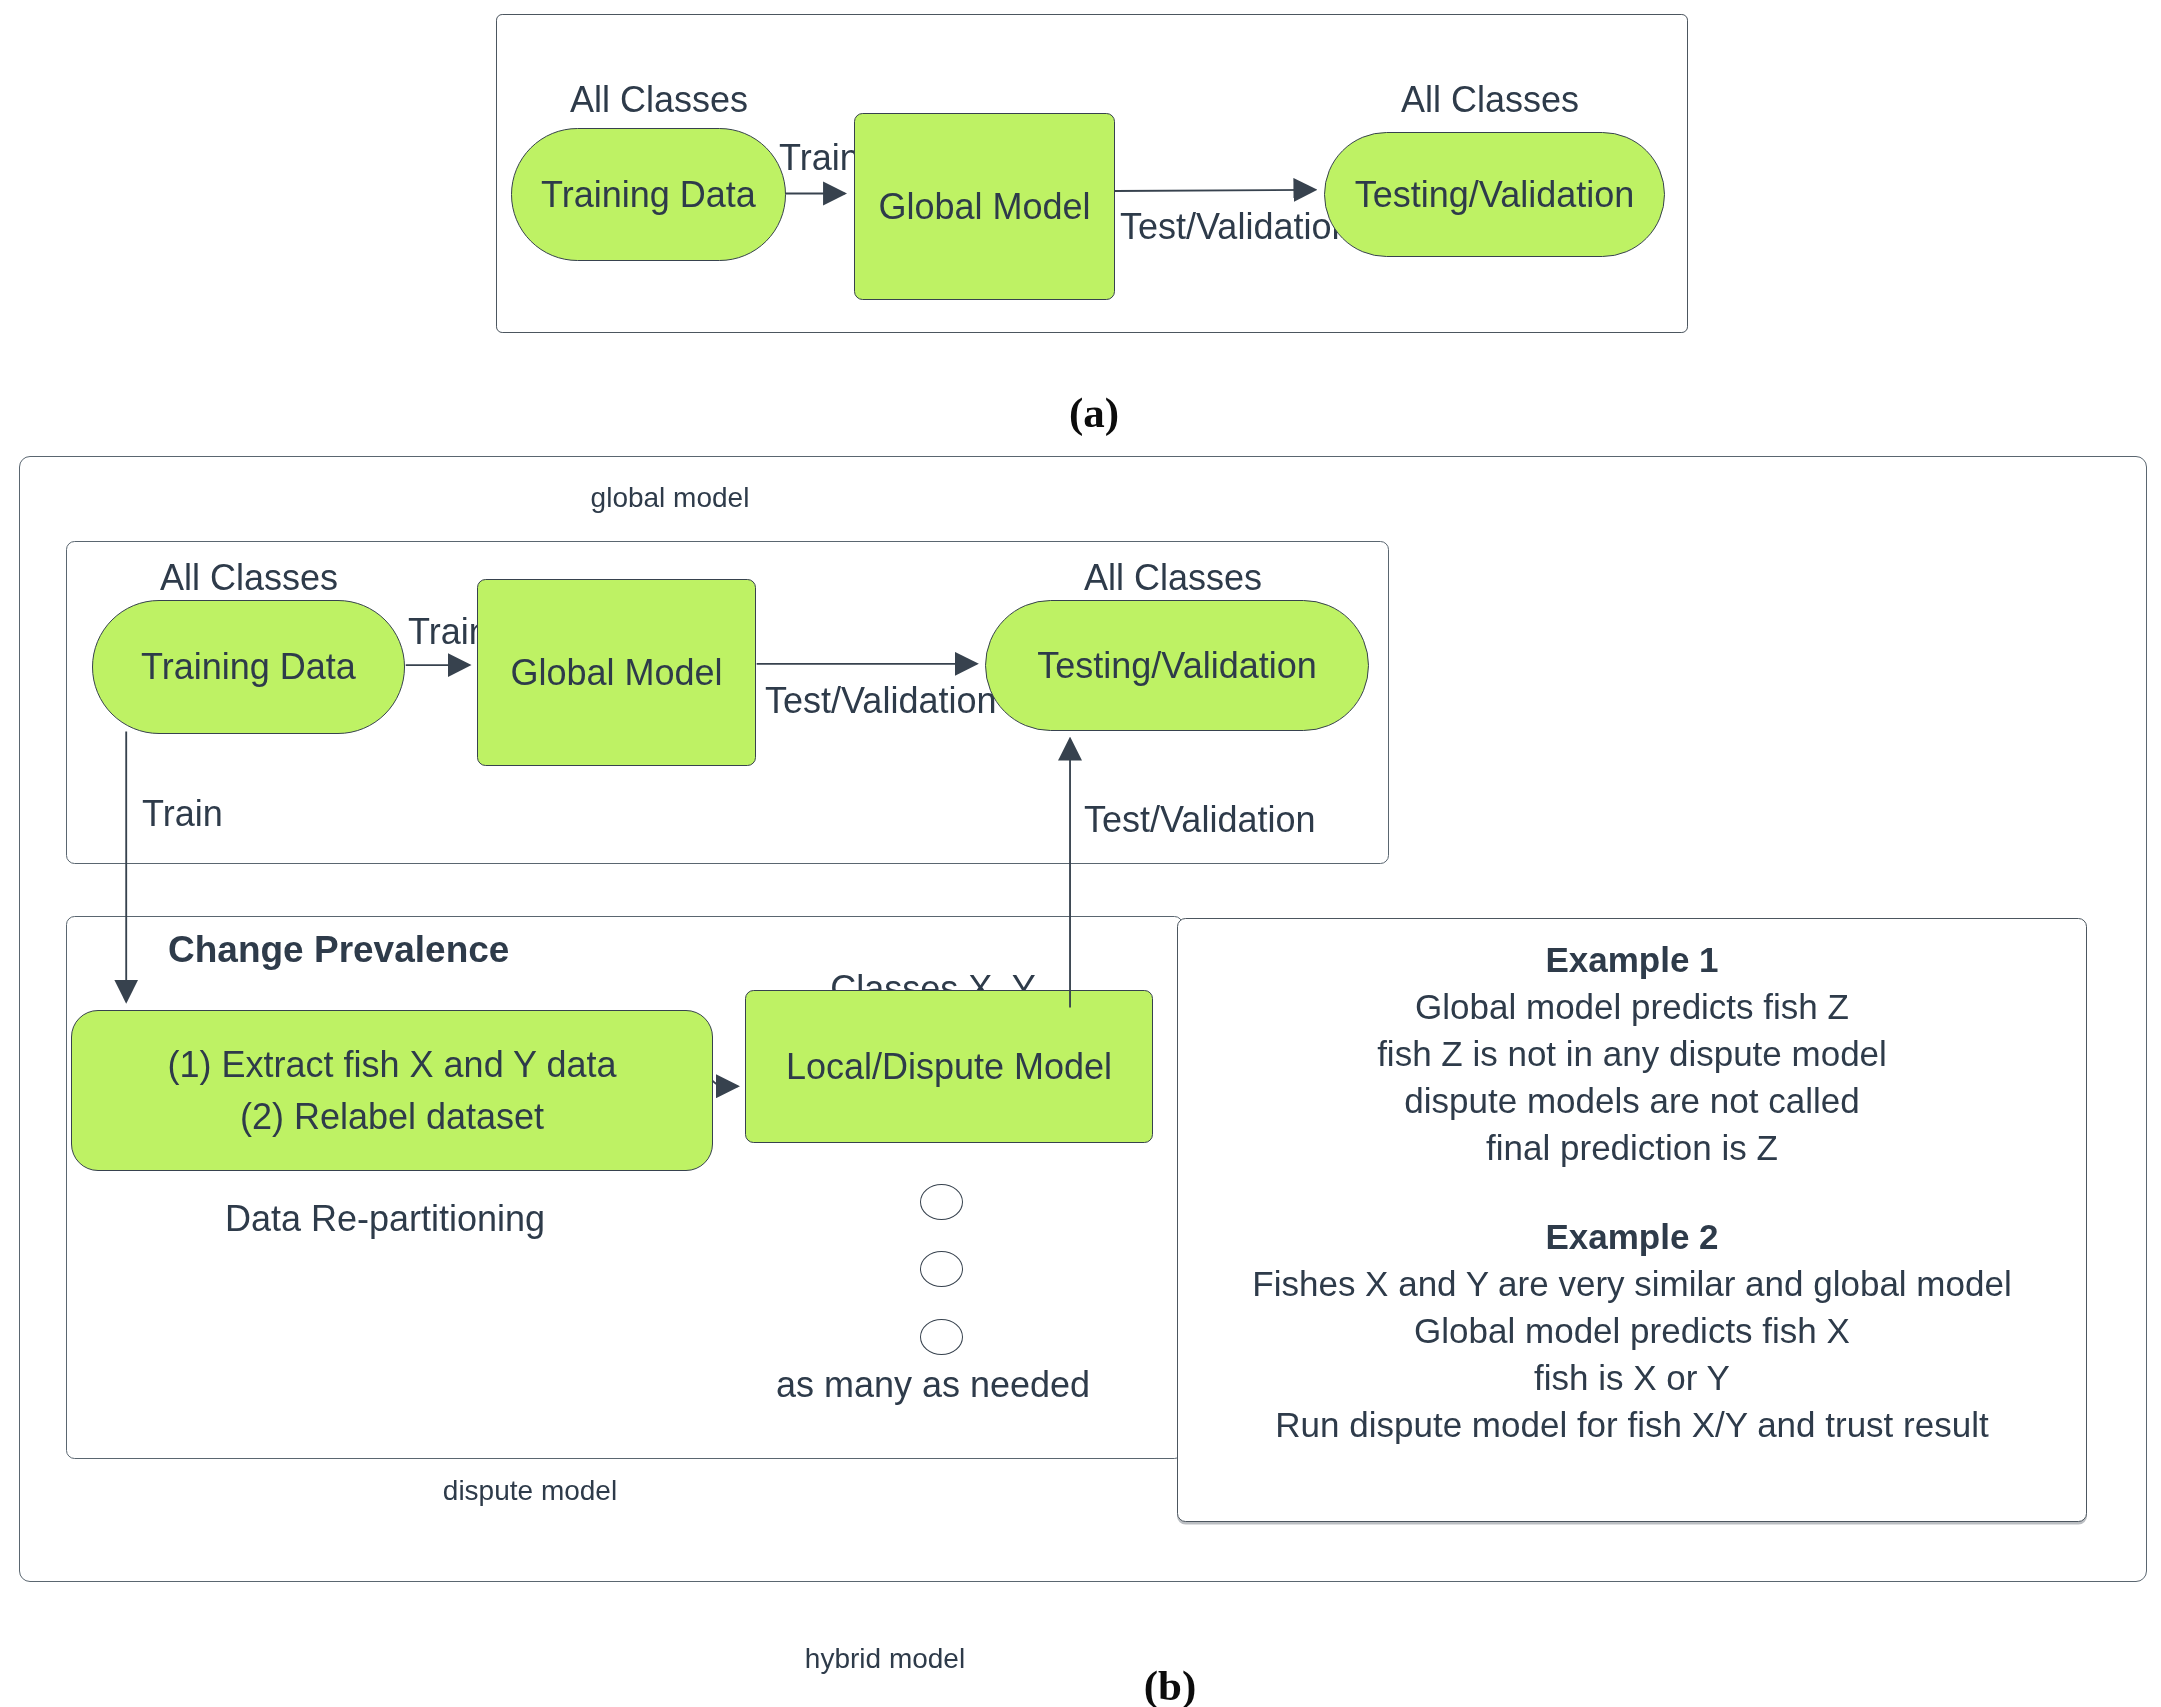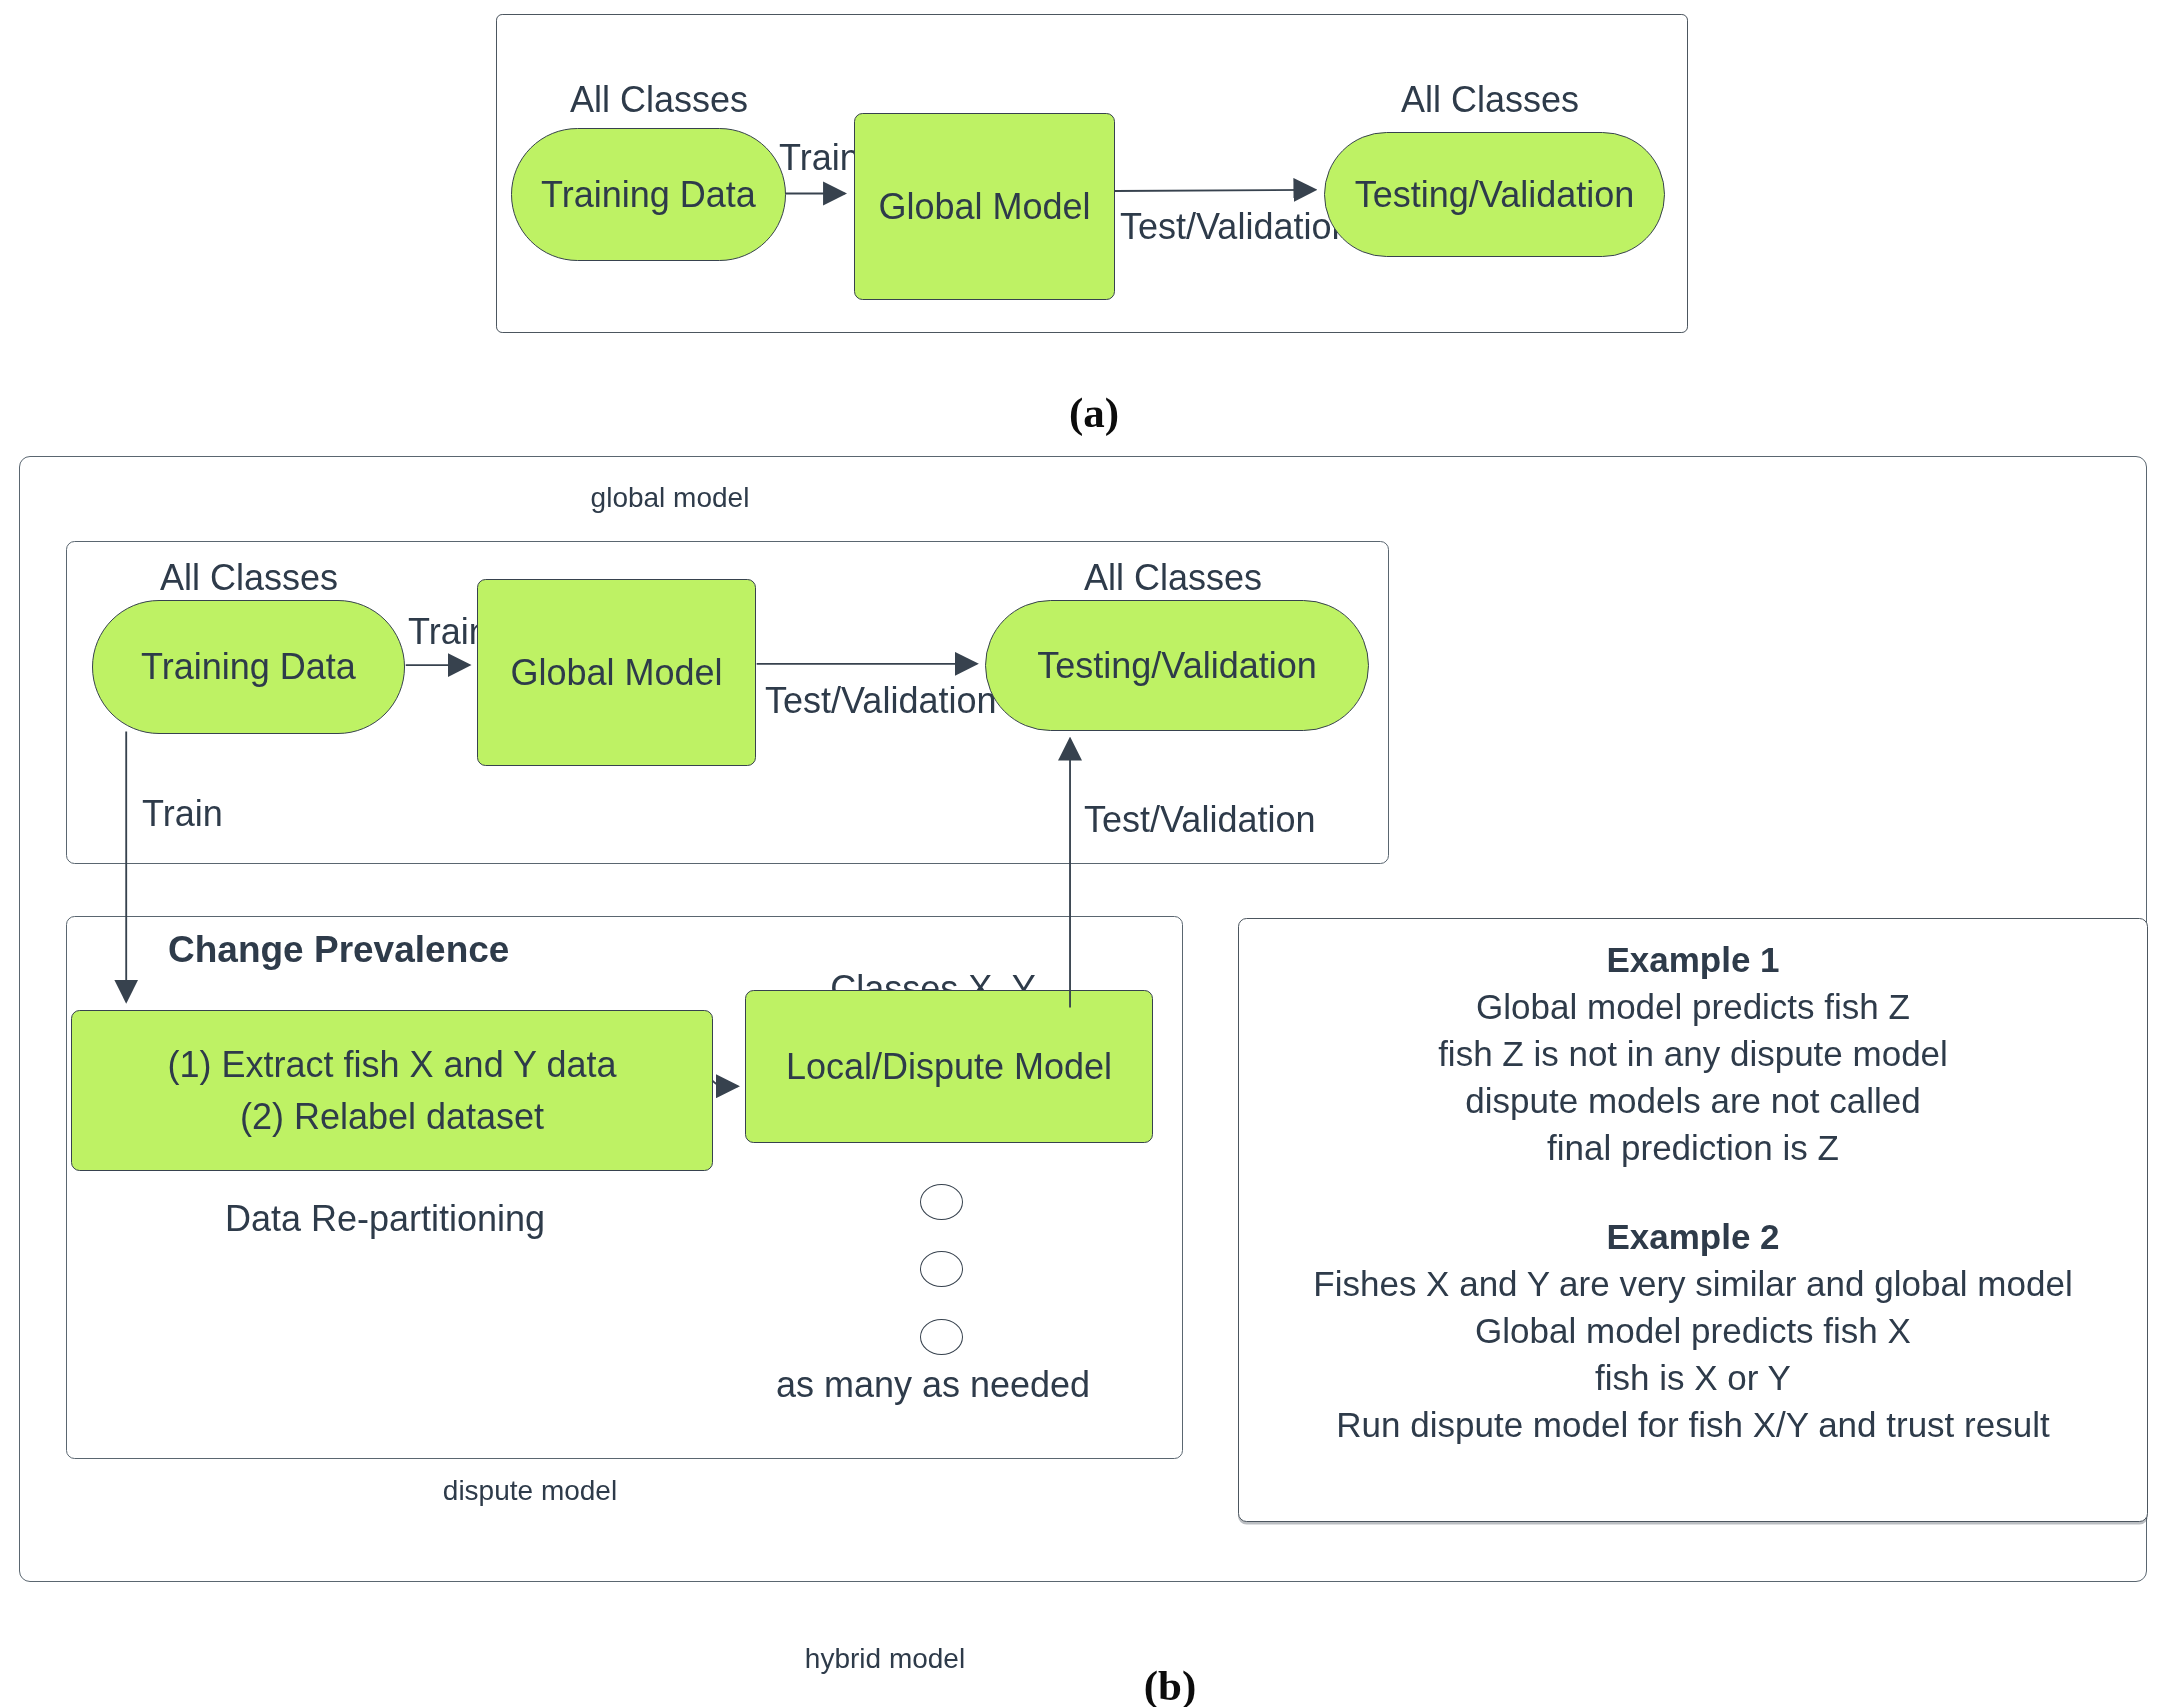--- a/index.html
+++ b/index.html
@@ -93,42 +93,42 @@
   </div>
 
   <div class="lbl" style="left:142px;top:793px;">Train</div>
 
   <div class="lbl" style="left:1084px;top:799px;">Test/Validation</div>
 
   <div class="frame" style="left:66px;top:916px;width:1115px;height:541px;border-radius:8.6px;"></div>
 
   <div class="lbl bold" style="left:168px;top:929px;font-size:37px;">Change Prevalence</div>
 
-  <div class="node rect twolines" style="left:71px;top:1010px;width:640px;height:159px;">
+  <div class="node rect twolines" style="left:71px;top:1010px;width:640px;height:159px;border-radius:27px;">
     <span class="exline">(1) Extract fish X and Y data</span>
     <span class="exline">(2) Relabel dataset</span>
   </div>
 
   <div class="lbl ctr" style="left:385px;top:1198px;">Data Re-partitioning</div>
 
   <div class="lbl ctr" style="left:933px;top:968px;">Classes X, Y</div>
 
   <div class="node rect" style="left:745px;top:990px;width:406px;height:151px;">
     <span>Local/Dispute Model</span>
   </div>
 
   <div class="circ" style="left:920px;top:1184px;"></div>
   <div class="circ" style="left:920px;top:1251px;"></div>
   <div class="circ" style="left:920px;top:1319px;"></div>
 
   <div class="lbl ctr" style="left:933px;top:1364px;">as many as needed</div>
 
   <div class="lbl cap ctr" style="left:530px;top:1475px;">dispute model</div>
 
-  <div class="exbox" style="left:1238px;top:918px;width:908px;height:585px;">
+  <div class="exbox" style="left:1177px;top:918px;width:908px;height:585px;">
     <span class="exline bold">Example 1</span>
     <span class="exline">Global model predicts fish Z</span>
     <span class="exline">fish Z is not in any dispute model</span>
     <span class="exline">dispute models are not called</span>
     <span class="exline">final prediction is Z</span>
     <span class="exline bold ex2gap">Example 2</span>
     <span class="exline">Fishes X and Y are very similar and global model</span>
     <span class="exline">Global model predicts fish X</span>
     <span class="exline">fish is X or Y</span>
     <span class="exline">Run dispute model for fish X/Y and trust result</span>

